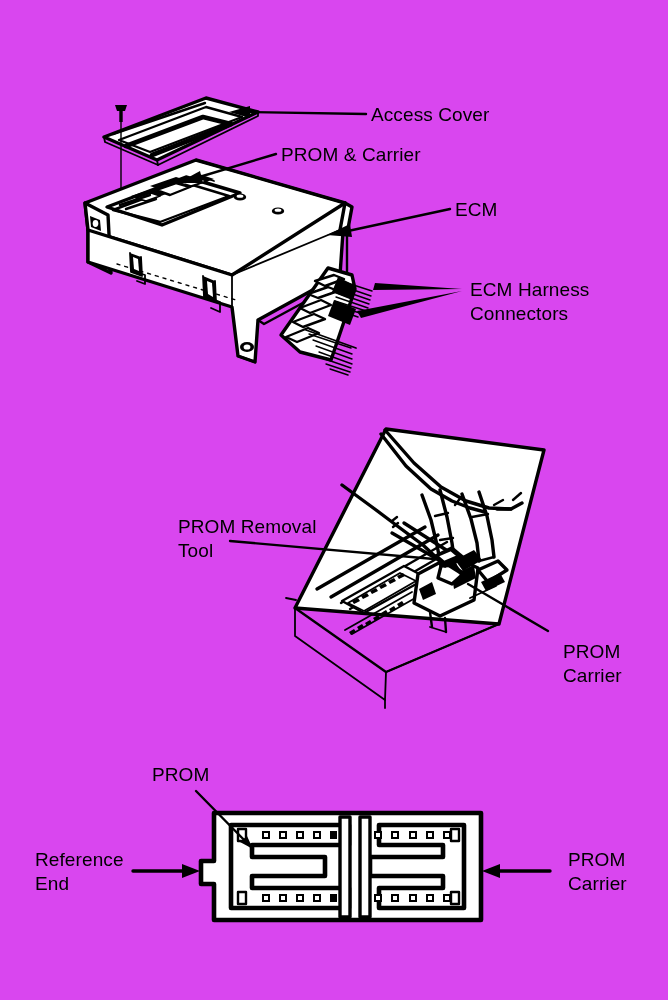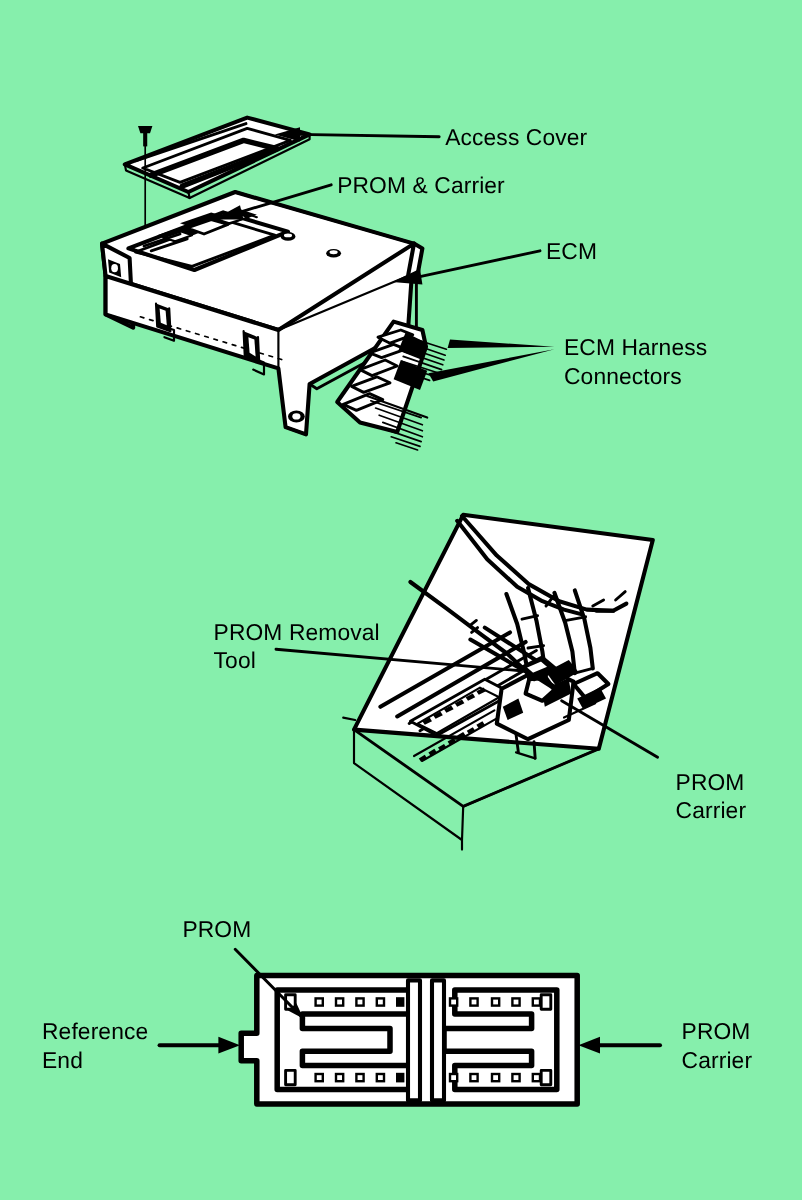--- a/index.html
+++ b/index.html
@@ -13,21 +13,21 @@
     height: 1000px;
     position: relative;
     overflow: hidden;
     font-family: "Liberation Sans", sans-serif;
   }
   #sheet {
     position: absolute;
     left: 0; top: 0;
     width: 668px;
     height: 1000px;
-    background: #86efac;
+    background: #d946ef;
   }
   svg.figure {
     position: absolute;
     left: 0;
     top: 0;
     width: 668px;
     height: 1000px;
     display: block;
   }
   .lbl {

